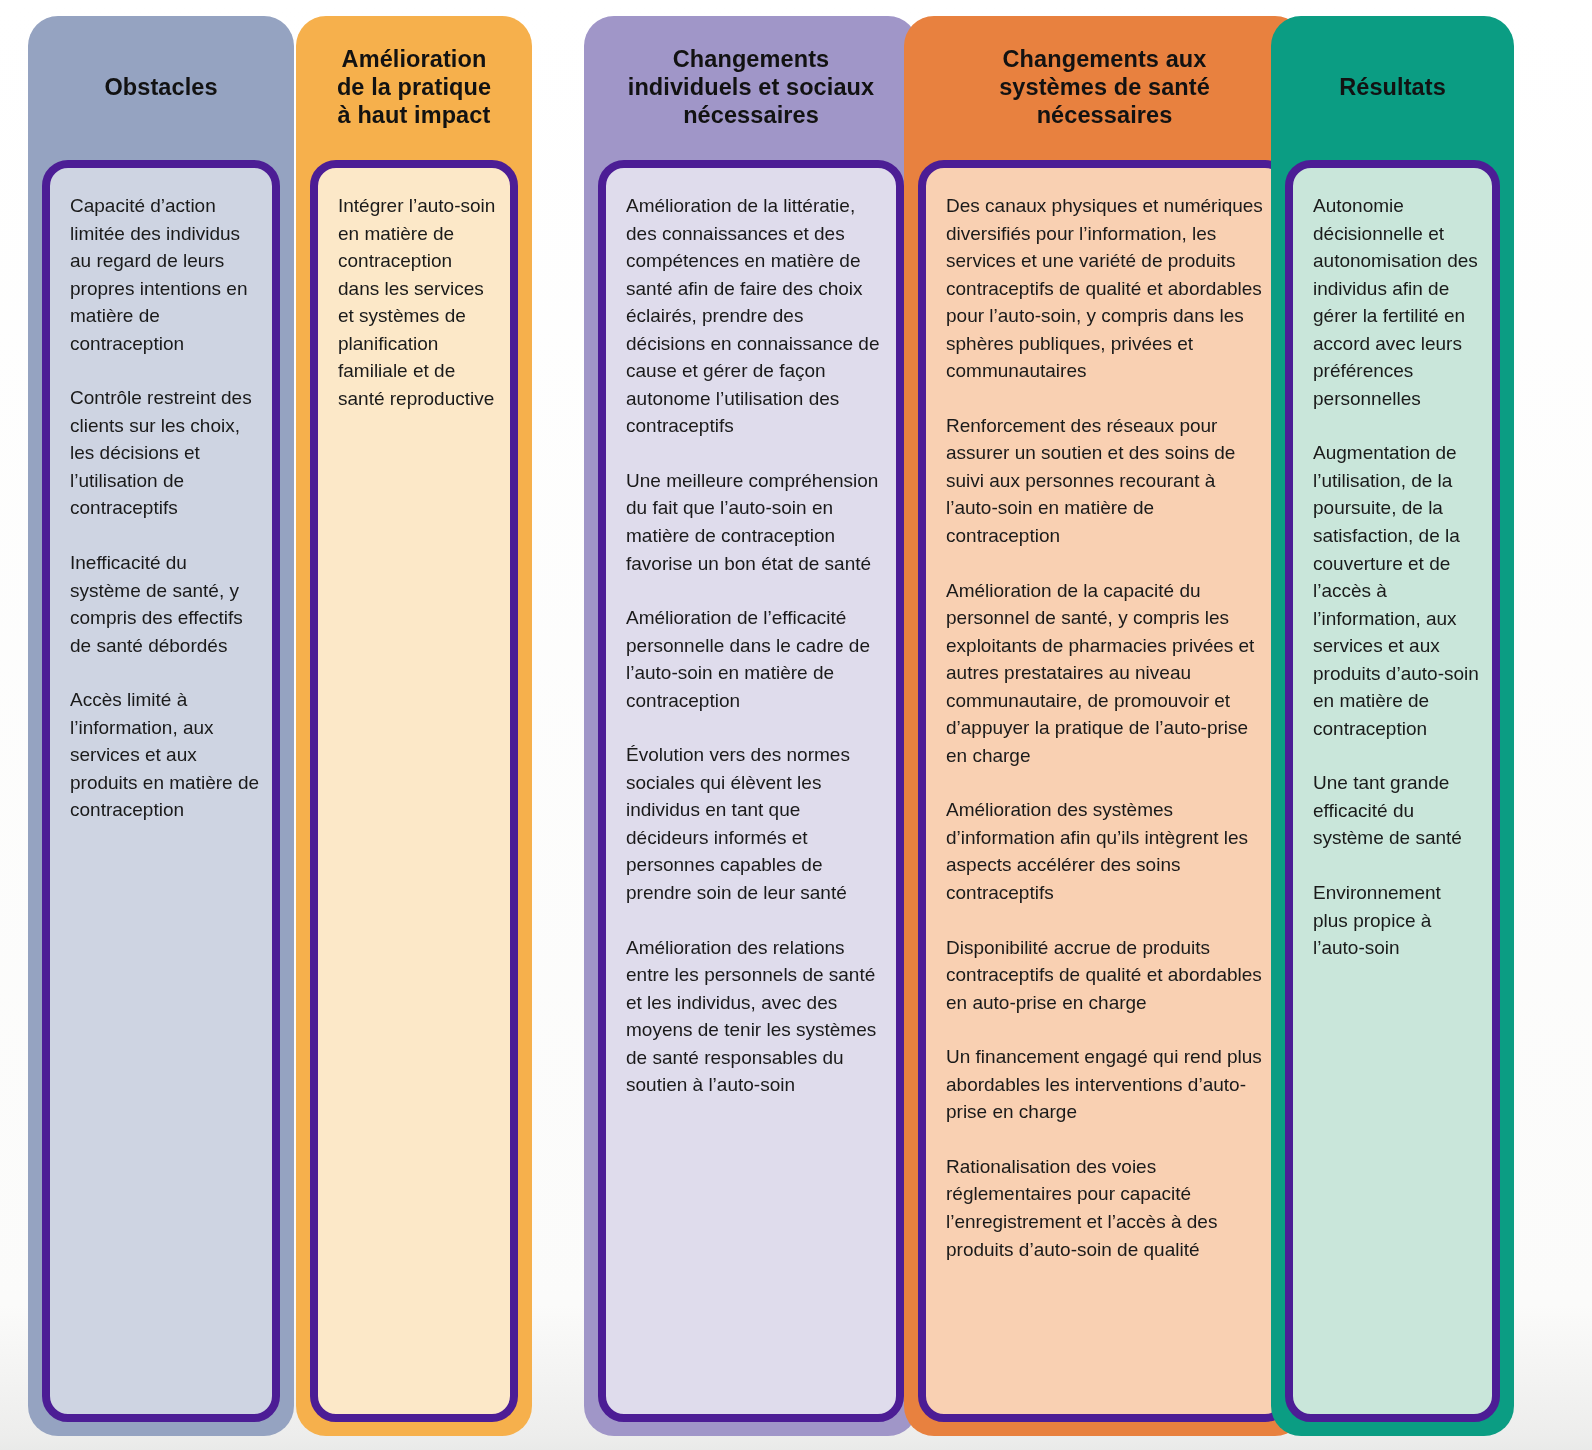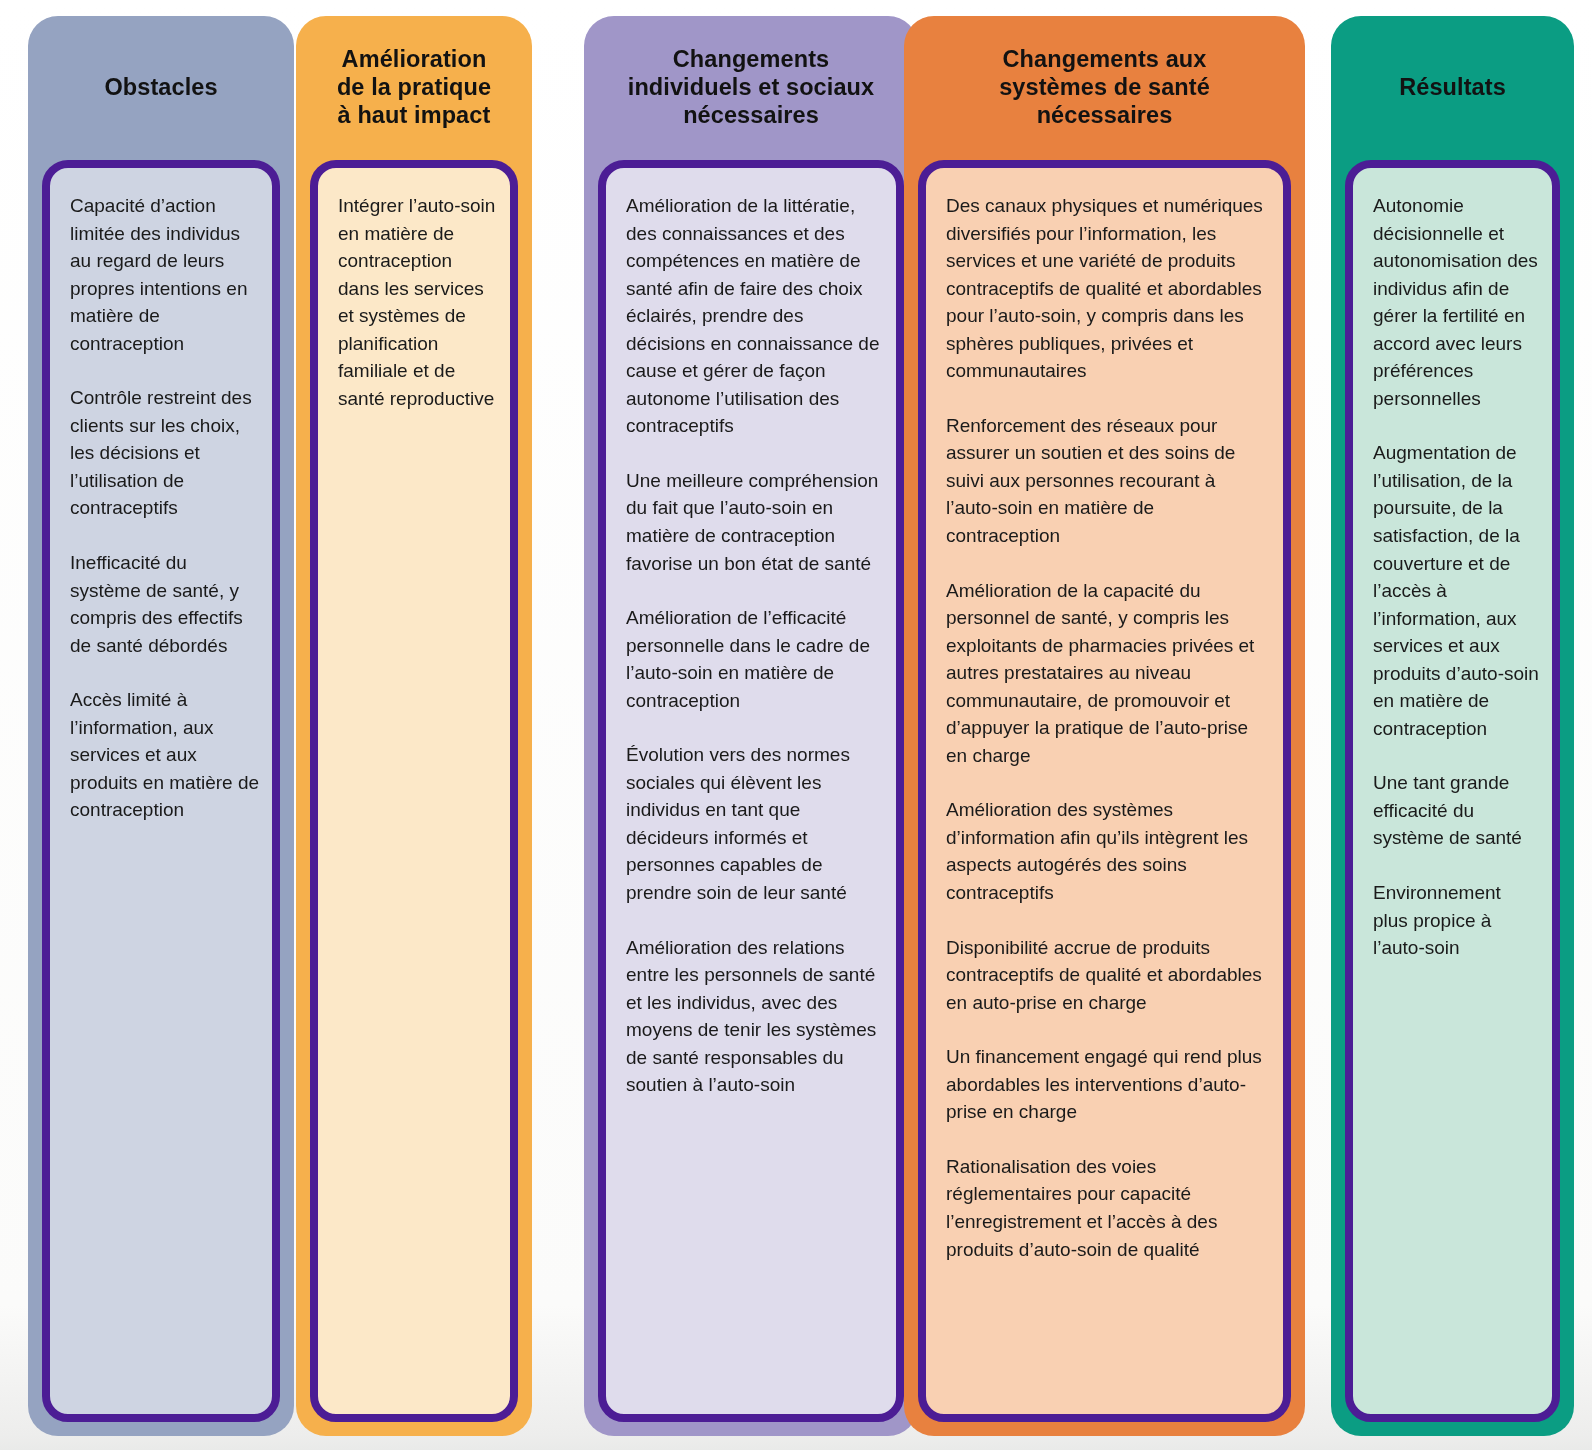--- a/index.html
+++ b/index.html
@@ -55,21 +55,21 @@
   }
   .col-body p {
     margin: 0 0 27px 0;
   }
   .col-body p:last-child { margin-bottom: 0; }
 
   .c0 { left: 28px;   width: 266px; }
   .c1 { left: 296px;  width: 236px; }
   .c2 { left: 562px;  width: 334px; margin-left: 22px; }
   .c3 { left: 904px;  width: 401px; }
-  .c4 { left: 1331px; width: 243px; }
+  .c4 { left: 1271px; width: 243px; }
 
   .c1 .col-header { padding: 0 34px; }
   .c2 .col-header { padding: 0 40px; }
   .c3 .col-header { padding: 0 64px; }
 </style>
 </head>
 <body>
 
 <div id="board">
 
@@ -100,21 +100,21 @@
       <p>Amélioration des relations entre les personnels de santé et les individus, avec des moyens de tenir les systèmes de santé responsables du soutien à l’auto-soin</p>
     </div>
   </div>
 
   <div class="column c3" style="--outer: #e8813f; --inner: #f9d0b2;">
     <div class="col-header">Changements aux systèmes de santé nécessaires</div>
     <div class="col-body">
       <p>Des canaux physiques et numériques diversifiés pour l’information, les services et une variété de produits contraceptifs de qualité et abordables pour l’auto-soin, y compris dans les sphères publiques, privées et communautaires</p>
       <p>Renforcement des réseaux pour assurer un soutien et des soins de suivi aux personnes recourant à l’auto-soin en matière de contraception</p>
       <p>Amélioration de la capacité du personnel de santé, y compris les exploitants de pharmacies privées et autres prestataires au niveau communautaire, de promouvoir et d’appuyer la pratique de l’auto-prise en charge</p>
-      <p>Amélioration des systèmes d’information afin qu’ils intègrent les aspects autogérés des soins contraceptifs</p>
+      <p>Amélioration des systèmes d’information afin qu’ils intègrent les aspects accélérer des soins contraceptifs</p>
       <p>Disponibilité accrue de produits contraceptifs de qualité et abordables en auto-prise en charge</p>
       <p>Un financement engagé qui rend plus abordables les interventions d’auto-prise en charge</p>
       <p>Rationalisation des voies réglementaires pour capacité l’enregistrement et l’accès à des produits d’auto-soin de qualité</p>
     </div>
   </div>
 
   <div class="column c4" style="--outer: #0b9d83; --inner: #c9e6da;">
     <div class="col-header">Résultats</div>
     <div class="col-body">
       <p>Autonomie décisionnelle et autonomisation des individus afin de gérer la fertilité en accord avec leurs préférences personnelles</p>

